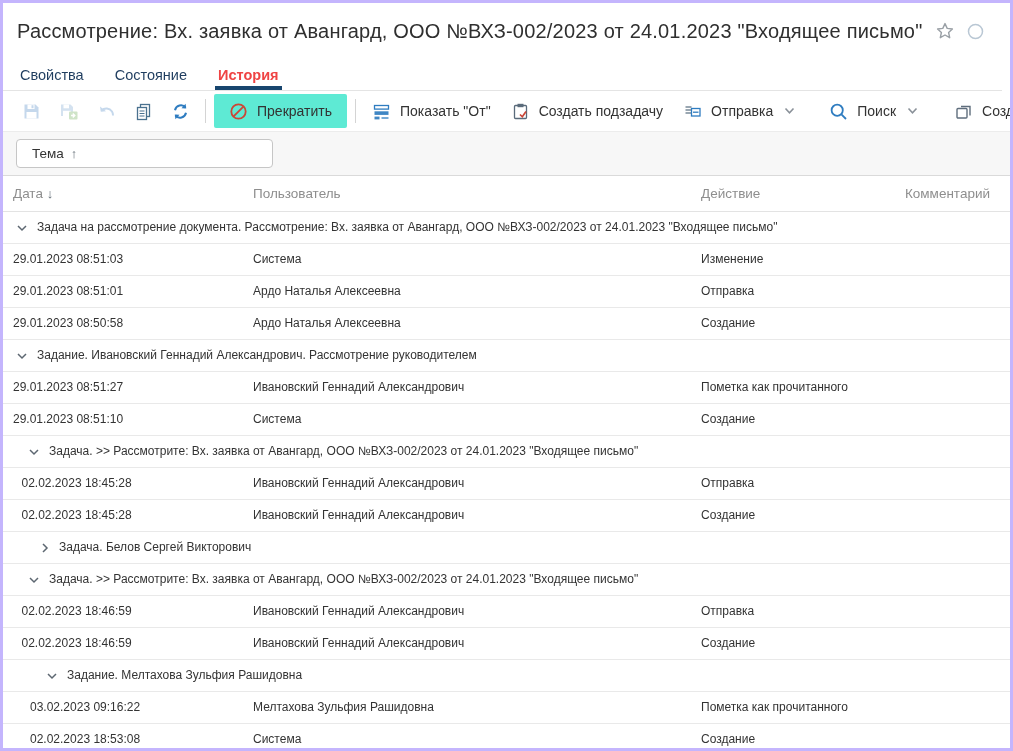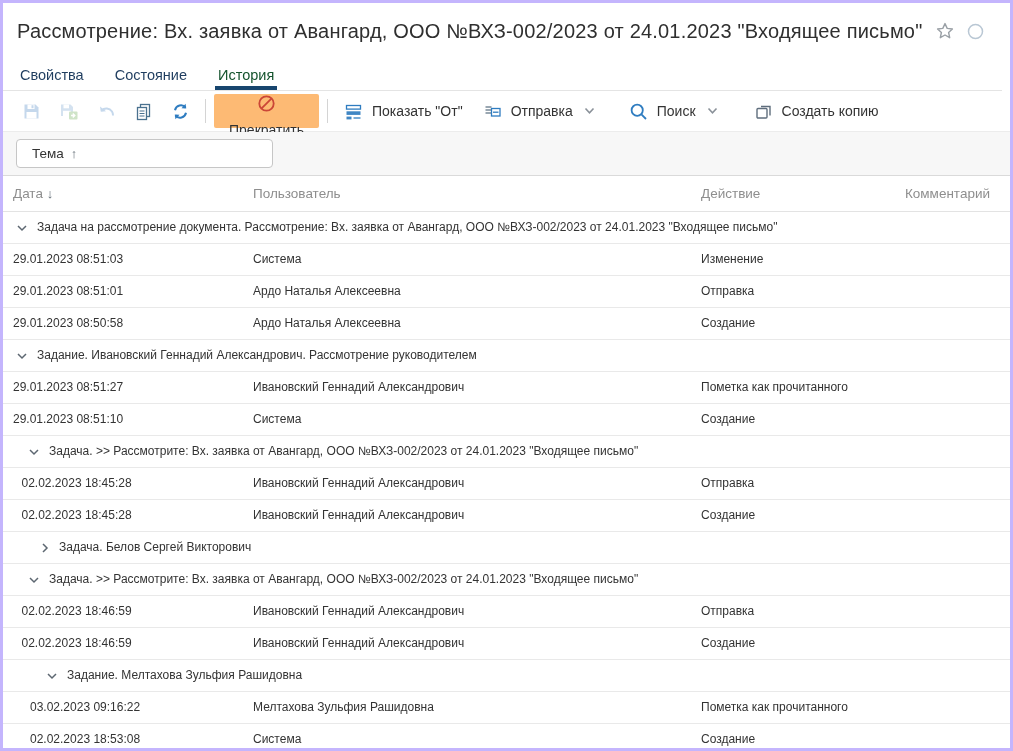--- a/index.html
+++ b/index.html
@@ -8,30 +8,30 @@
 
   
   .titlebar{position:absolute;top:0;left:0;right:0;height:56px;display:flex;align-items:center;padding-left:14px;}
   .title{font-size:20px;color:#2f2f2f;white-space:nowrap;letter-spacing:.2px;}
   .title-icons{display:flex;align-items:center;margin-left:12px;gap:12px;}
 
   
   .tabs{position:absolute;top:56px;left:0;right:8px;height:32px;display:flex;gap:31px;
         padding-left:17px;border-bottom:1px solid #e4e4e4;box-sizing:border-box;}
   .tab{position:relative;display:flex;align-items:center;font-size:14.5px;color:#1f3d5f;cursor:pointer;}
-  .tab.active{font-weight:normal;color:#14532d;}
+  .tab.active{font-weight:bold;color:#ef4444;}
   .tab.active::after{content:"";position:absolute;left:-3px;right:-3px;bottom:0;height:4px;background:#17456e;}
 
   
   .toolbar{position:absolute;top:88px;left:0;right:0;height:41px;display:flex;align-items:center;
            padding-left:10px;border-bottom:1px solid #ececec;box-sizing:border-box;}
   .tbtn{display:flex;align-items:center;gap:9px;height:34px;padding:0 10px;font-size:14px;
         color:#333;cursor:pointer;white-space:nowrap;border-radius:2px;}
   .tbtn.icon-only{padding:0 9px;}
-  .tbtn.stop{background:#fdba74;padding:0 15px;margin:4px 2px;flex-direction:column;}
+  .tbtn.stop{background:#5eead4;padding:0 15px;margin:4px 2px;}
   .sep{width:1px;height:24px;background:#d4d4d4;margin:0 6px;flex:none;}
   .chevron-sm{margin-left:2px;}
 
   
   .filterband{position:absolute;top:129px;left:0;right:0;height:44px;background:#f7f7f7;
               border-bottom:1px solid #dadada;box-sizing:border-box;}
   .filterbox{position:absolute;left:13px;top:7px;width:257px;height:29px;background:#fff;
              border:1px solid #c6c6c6;border-radius:4px;display:flex;align-items:center;
              padding-left:15px;gap:7px;font-size:13.5px;color:#333;box-sizing:border-box;cursor:text;}
   .sort-arrow{color:#5f6a73;font-size:13px;}
@@ -134,20 +134,28 @@
       <svg width="19" height="19" viewBox="0 0 19 19">
         <rect x="2.5" y="3.5" width="14" height="3.6" fill="none" stroke="#2e7cc0" stroke-width="1.3"></rect>
         <rect x="2.5" y="9.3" width="14" height="3.6" fill="#3f86c4"></rect>
         <rect x="2.5" y="14.6" width="5" height="2.8" fill="#3f86c4"></rect>
         <line x1="9.5" y1="16" x2="16.5" y2="16" stroke="#2e7cc0" stroke-width="1.3"></line>
       </svg>
       <span>Показать "От"</span>
     </div>
     <div class="tbtn">
       <svg width="19" height="19" viewBox="0 0 19 19">
+        <rect x="3.5" y="3.5" width="12" height="13" rx="1" fill="#fff" stroke="#5a6b7b" stroke-width="1.3"></rect>
+        <rect x="6.5" y="1.8" width="6" height="3.4" fill="#5a6b7b"></rect>
+        <polyline points="9,12.5 11.3,14.8 15,9.5" fill="none" stroke="#cb4637" stroke-width="1.7"></polyline>
+      </svg>
+      <span>Создать подзадачу</span>
+    </div>
+    <div class="tbtn">
+      <svg width="19" height="19" viewBox="0 0 19 19">
         <path d="M2.5 5 h6 M2.5 8 h6 M2.5 11 h6" stroke="#7a8a99" stroke-width="1.3"></path>
         <rect x="8.5" y="6.5" width="8.5" height="7.5" fill="#fff" stroke="#2e7cc0" stroke-width="1.3"></rect>
         <line x1="10" y1="10.2" x2="15.5" y2="10.2" stroke="#2e7cc0" stroke-width="1.3"></line>
       </svg>
       <span>Отправка</span>
       <svg class="chevron-sm" width="11" height="8" viewBox="0 0 11 8">
         <polyline points="1.5,1.5 5.5,5.8 9.5,1.5" fill="none" stroke="#8a9199" stroke-width="1.6"></polyline>
       </svg>
     </div>
     <div class="tbtn" style="margin-left:14px;">

